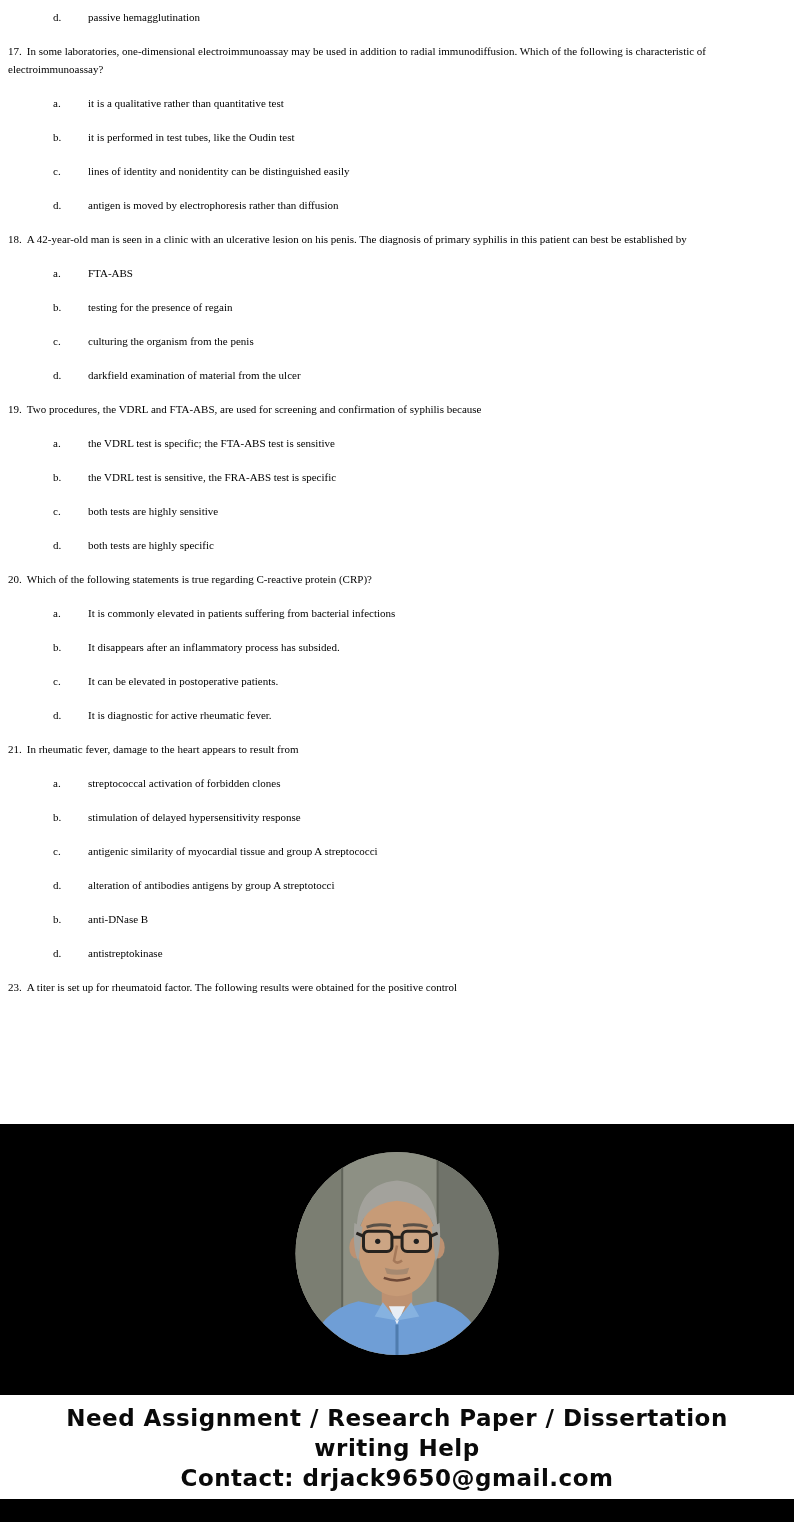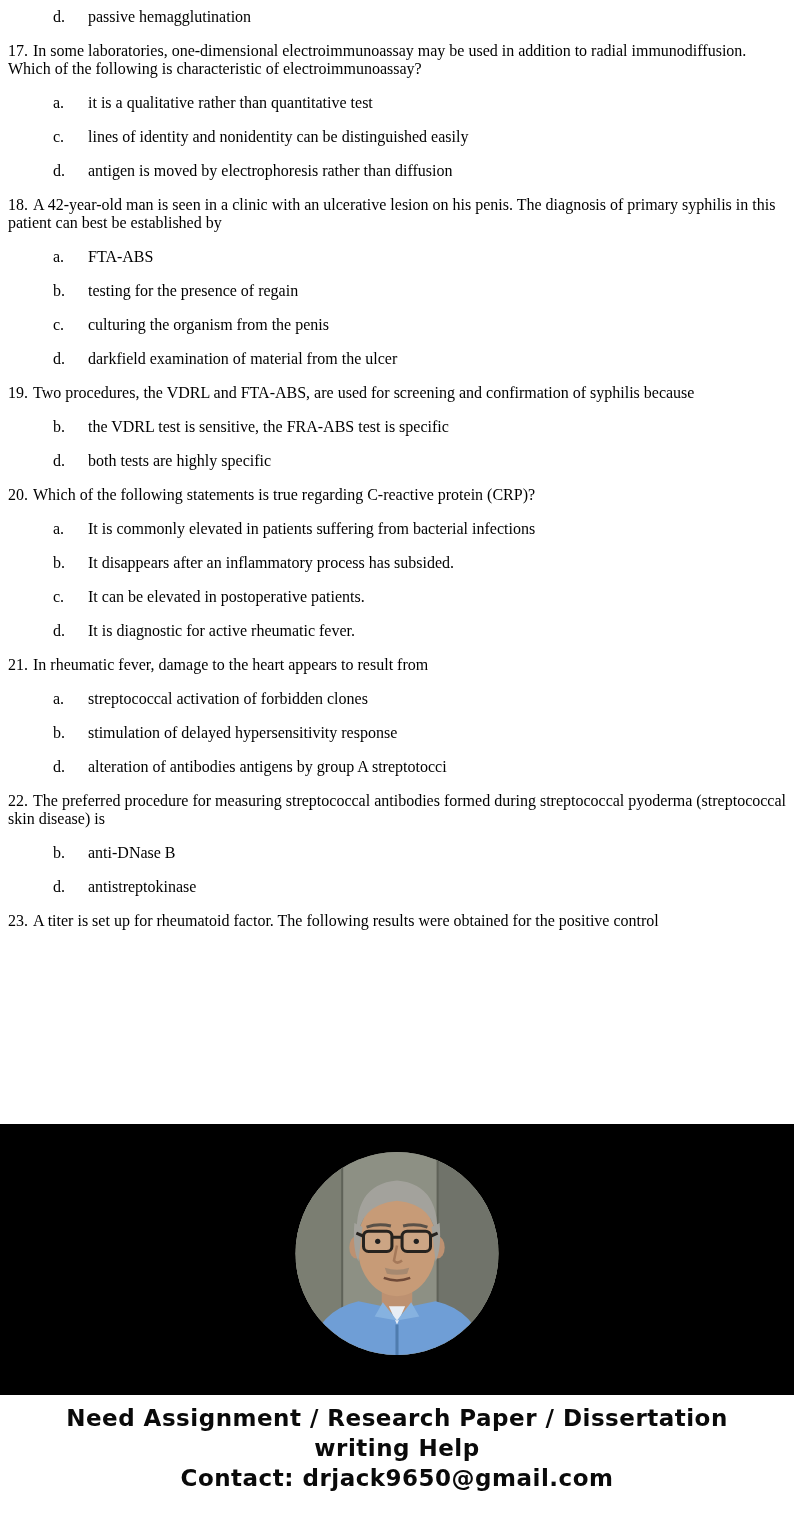--- a/index.html
+++ b/index.html
@@ -10,21 +10,21 @@
     font-family: "Liberation Serif", serif;
     color: #000000;
     overflow: hidden;
   }
 
   
   .doc {
     height: 1124px;
     overflow: hidden;
     padding: 8px 6px 0 8px;
-    font-size: 16px;
+    font-size: 11px;
     background: #ffffff;
   }
   .question {
     line-height: 18px;
     margin-bottom: 16px;
   }
   .qnum { margin-right: 5px; }
   .option {
     line-height: 18px;
     margin-bottom: 16px;
@@ -49,21 +49,21 @@
     width: 203px;
     height: 203px;
     border-radius: 50%;
     overflow: hidden;
     background: #8d9084;
   }
   .avatar svg { display: block; }
 
   
   .footer {
-    height: 129px;
+    height: 104px;
     background: #ffffff;
     text-align: center;
     font-family: "DejaVu Sans", sans-serif;
     font-weight: 700;
     font-size: 23px;
     line-height: 30px;
     letter-spacing: 0.5px;
     color: #0a0a0a;
     padding-top: 8px;
   }
@@ -75,40 +75,43 @@
 </head>
 <body>
 
 <div class="page">
 
   <div class="doc" id="doc">
 
   <div class="option"><span class="letter">d.</span><span>passive hemagglutination</span></div>
       <div class="question"><span class="qnum">17.</span><span>In some laboratories, one-dimensional electroimmunoassay may be used in addition to radial immunodiffusion. Which of the following is characteristic of electroimmunoassay?</span></div>
       <div class="option"><span class="letter">a.</span><span>it is a qualitative rather than quantitative test</span></div>
+      <div class="option"><span class="letter">b.</span><span>it is performed in test tubes, like the Oudin test</span></div>
       <div class="option"><span class="letter">c.</span><span>lines of identity and nonidentity can be distinguished easily</span></div>
       <div class="option"><span class="letter">d.</span><span>antigen is moved by electrophoresis rather than diffusion</span></div>
       <div class="question"><span class="qnum">18.</span><span>A 42-year-old man is seen in a clinic with an ulcerative lesion on his penis. The diagnosis of primary syphilis in this patient can best be established by</span></div>
       <div class="option"><span class="letter">a.</span><span>FTA-ABS</span></div>
       <div class="option"><span class="letter">b.</span><span>testing for the presence of regain</span></div>
       <div class="option"><span class="letter">c.</span><span>culturing the organism from the penis</span></div>
       <div class="option"><span class="letter">d.</span><span>darkfield examination of material from the ulcer</span></div>
       <div class="question"><span class="qnum">19.</span><span>Two procedures, the VDRL and FTA-ABS, are used for screening and confirmation of syphilis because</span></div>
+      <div class="option"><span class="letter">a.</span><span>the VDRL test is specific; the FTA-ABS test is sensitive</span></div>
       <div class="option"><span class="letter">b.</span><span>the VDRL test is sensitive, the FRA-ABS test is specific</span></div>
+      <div class="option"><span class="letter">c.</span><span>both tests are highly sensitive</span></div>
       <div class="option"><span class="letter">d.</span><span>both tests are highly specific</span></div>
       <div class="question"><span class="qnum">20.</span><span>Which of the following statements is true regarding C-reactive protein (CRP)?</span></div>
       <div class="option"><span class="letter">a.</span><span>It is commonly elevated in patients suffering from bacterial infections</span></div>
       <div class="option"><span class="letter">b.</span><span>It disappears after an inflammatory process has subsided.</span></div>
       <div class="option"><span class="letter">c.</span><span>It can be elevated in postoperative patients.</span></div>
       <div class="option"><span class="letter">d.</span><span>It is diagnostic for active rheumatic fever.</span></div>
       <div class="question"><span class="qnum">21.</span><span>In rheumatic fever, damage to the heart appears to result from</span></div>
       <div class="option"><span class="letter">a.</span><span>streptococcal activation of forbidden clones</span></div>
       <div class="option"><span class="letter">b.</span><span>stimulation of delayed hypersensitivity response</span></div>
+      <div class="option"><span class="letter">c.</span><span>antigenic similarity of myocardial tissue and group A streptococci</span></div>
       <div class="option"><span class="letter">d.</span><span>alteration of antibodies antigens by group A streptotocci</span></div>
-      <div class="question"><span class="qnum">22.</span><span>The preferred procedure for measuring streptococcal antibodies formed during streptococcal pyoderma (streptococcal skin disease) is</span></div>
       <div class="option"><span class="letter">b.</span><span>anti-DNase B</span></div>
       <div class="option"><span class="letter">d.</span><span>antistreptokinase</span></div>
       <div class="question truncated"><span class="qnum">23.</span><span>A titer is set up for rheumatoid factor. The following results were obtained for the positive control</span></div>
     </div>
 
   <div class="video">
     <div class="avatar" aria-label="elderly man with glasses wearing a blue shirt">
       <svg viewBox="0 0 200 200" width="203" height="203">
 
         <rect width="200" height="200" fill="#8d9084"></rect>

